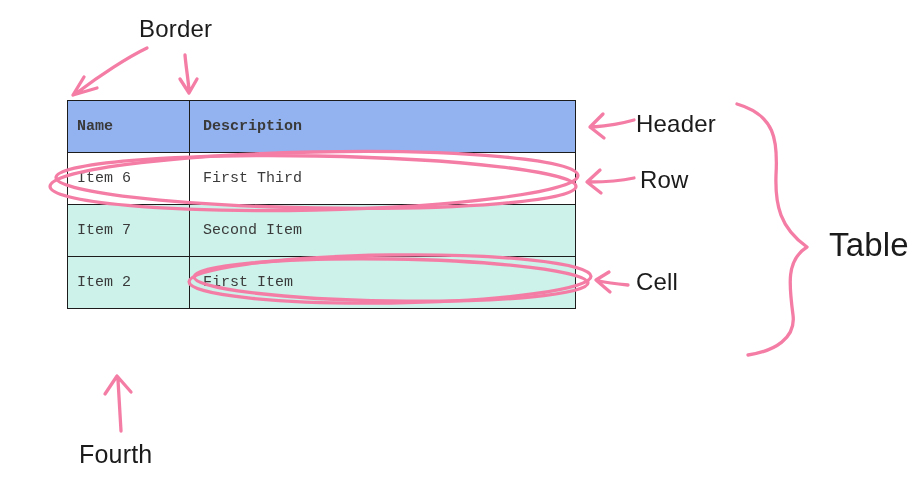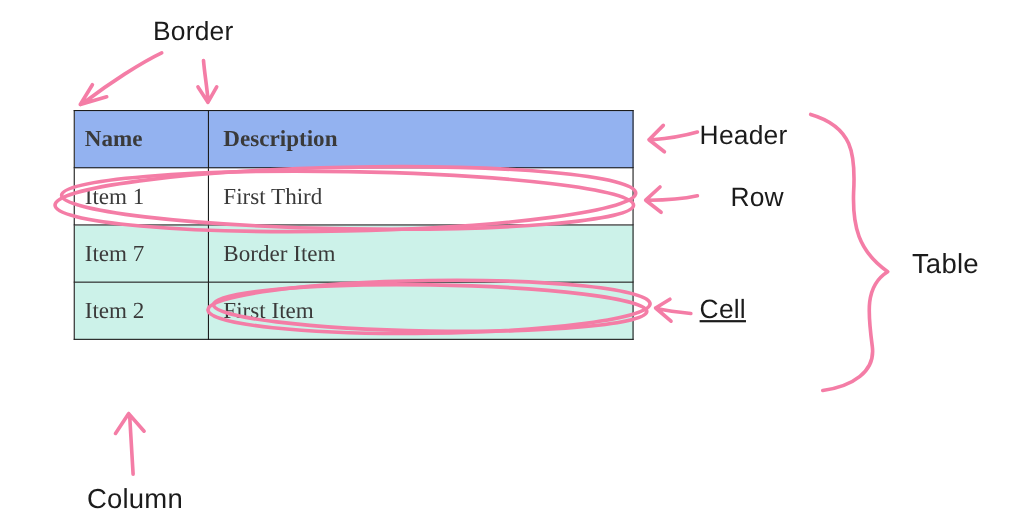--- a/index.html
+++ b/index.html
@@ -6,22 +6,22 @@
   .canvas{
     position:relative;width:921px;height:483px;
     background:var(--canvas-bg,#ffffff);
     font-family:"Liberation Sans",sans-serif;
     overflow:hidden;
   }
   
   .demo-table{
     position:absolute;left:67px;top:100px;
     border-collapse:collapse;
-    font-family:Liberation Serif, serif;
-    font-size:21px;
+    font-family:Liberation Mono, monospace;
+    font-size:15px;
     color:var(--cell-text,#3a3a3a);
   }
   .demo-table th,.demo-table td{
     border:1.5px solid var(--border-color,#1c1c1c);
     height:51px;
     padding:0 0 0 9px;
     text-align:left;
     font-weight:400;
     white-space:nowrap;
   }
@@ -36,23 +36,23 @@
   
   .label{
     position:absolute;
     font-size:24px;line-height:1.15;
     color:var(--label-text,#1b1b1b);
     letter-spacing:.2px;
     white-space:nowrap;
   }
   .lbl-border{left:139px;top:15px;}
   .lbl-header{left:636px;top:110px;}
-  .lbl-row{left:664px;top:166px;}
-  .lbl-cell{left:636px;top:268px;text-decoration:underline;}
-  .lbl-table{left:829px;top:226px;font-size:25px;}
+  .lbl-row{left:640px;top:166px;}
+  .lbl-cell{left:636px;top:268px;}
+  .lbl-table{left:829px;top:226px;font-size:33px;}
   .lbl-column{left:79px;top:440px;font-size:25px;}
   
   .overlay{position:absolute;left:0;top:0;width:921px;height:483px;pointer-events:none;}
   .pink path,.pink ellipse{
     fill:none;
     stroke:var(--annotation-pink,#f47da6);
     stroke-width:3.3;
     stroke-linecap:round;
     stroke-linejoin:round;
   }
@@ -64,40 +64,40 @@
 
   <table class="demo-table">
     <thead>
       <tr>
         <th class="col-name">Name</th>
         <th class="col-desc">Description</th>
       </tr>
     </thead>
     <tbody>
       <tr>
-        <td class="col-name">Item 1</td>
+        <td class="col-name">Item 6</td>
         <td class="col-desc">First Third</td>
       </tr>
       <tr class="stripe">
         <td class="col-name">Item 7</td>
-        <td class="col-desc">Border Item</td>
+        <td class="col-desc">Second Item</td>
       </tr>
       <tr class="stripe">
         <td class="col-name">Item 2</td>
         <td class="col-desc">First Item</td>
       </tr>
     </tbody>
   </table>
 
   <div class="label lbl-header">Header</div>
   <div class="label lbl-border">Border</div>
   <div class="label lbl-row">Row</div>
   <div class="label lbl-cell">Cell</div>
   <div class="label lbl-table">Table</div>
-  <div class="label lbl-column">Column</div>
+  <div class="label lbl-column">Fourth</div>
 
   <svg class="overlay" width="921" height="483" viewBox="0 0 921 483" aria-hidden="true">
     <g class="pink">
 
       <path d="M147 48 C128 57 99 76 78 92 M73 95 L84 77 M73 95 L97 88"></path>
 
       <path d="M185 55 C186 67 188 78 189 90 M189 93 L180 79 M189 93 L197 79"></path>
 
       <g>
         <ellipse cx="314" cy="181" rx="264" ry="29" transform="rotate(-1.2 314 181)"></ellipse>

